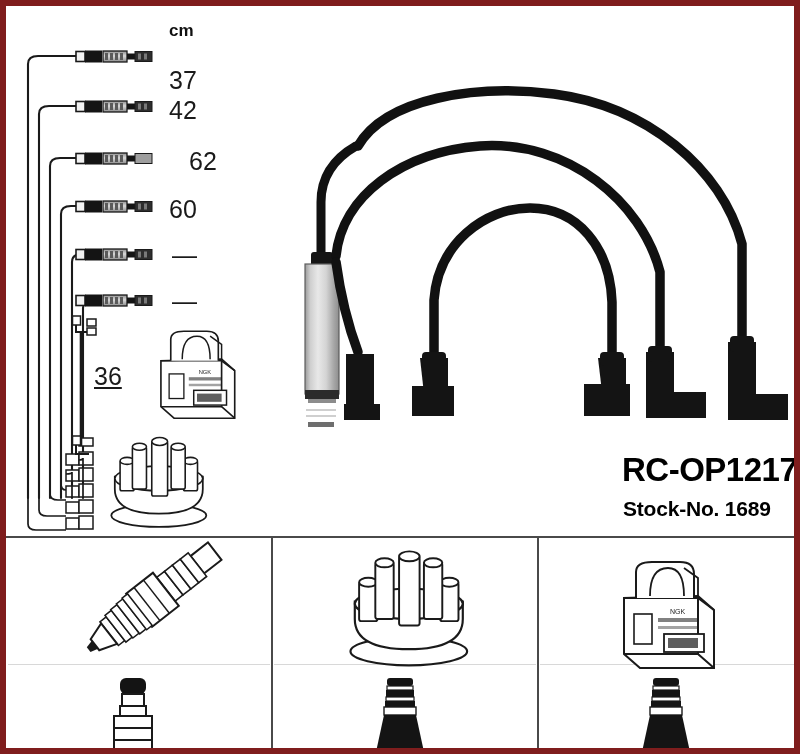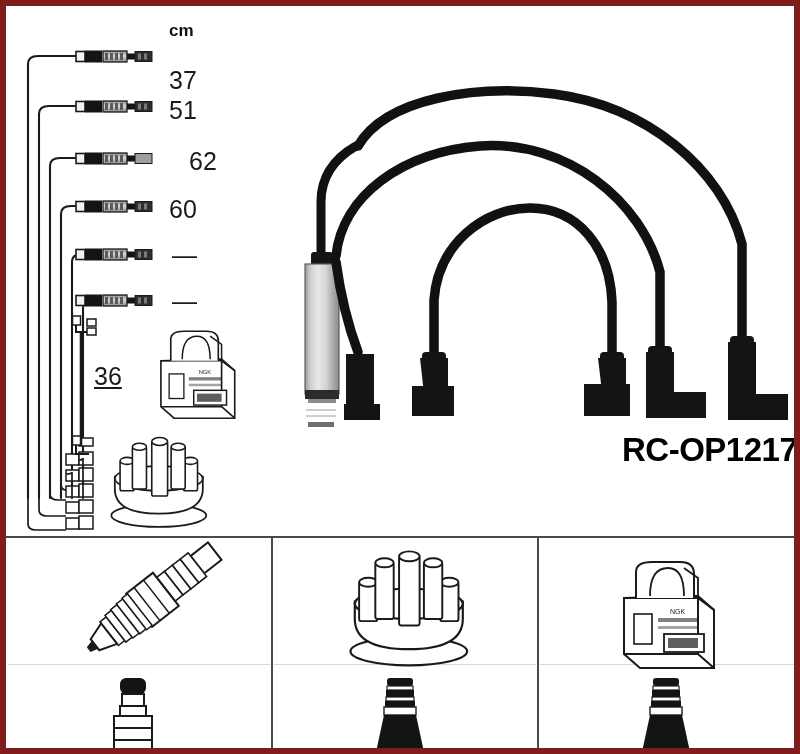--- a/index.html
+++ b/index.html
@@ -426,27 +426,28 @@
       <rect x="3" y="23" width="30" height="6" fill="#141414"></rect>
       <rect x="2" y="29" width="32" height="8" fill="#ffffff" stroke="#1a1a1a" stroke-width="1.4"></rect>
       <path d="M 2,37 L 34,37 L 42,74 L -6,74 Z" fill="#141414"></path>
     </g>
 
   </svg>
 
   <div class="meas-unit" style="left:163px; top:16px;">cm</div>
 
   <div class="meas-label" style="left:163px; top:42px;margin-top:20px;">37</div>
-  <div class="meas-label" style="left:163px; top:92px;">51</div>
+  <div class="meas-label" style="left:163px; top:92px;">42</div>
   <div class="meas-label" style="left:163px; top:143px;margin-left:20px;">62</div>
   <div class="meas-label" style="left:163px; top:191px;">60</div>
   <div class="meas-dash" style="left:166px; top:237px;">—</div>
   <div class="meas-dash" style="left:166px; top:283px;">—</div>
 
   <div class="meas-36" style="left:88px; top:358px;">36</div>
 
-  <div class="product-code" style="left:616px; top:427px;">RC-OP1217</div>
+  <div class="product-code" style="left:616px; top:447px;">RC-OP1217</div>
+  <div class="stock-no" style="left:617px; top:492px;">Stock-No. 1689</div>
 
   <div class="hit" style="left:2px;   top:531px; width:262px; height:223px;"></div>
   <div class="hit" style="left:268px; top:531px; width:262px; height:223px;"></div>
   <div class="hit" style="left:534px; top:531px; width:264px; height:223px;"></div>
 
 </div>
 
 </body></html>

